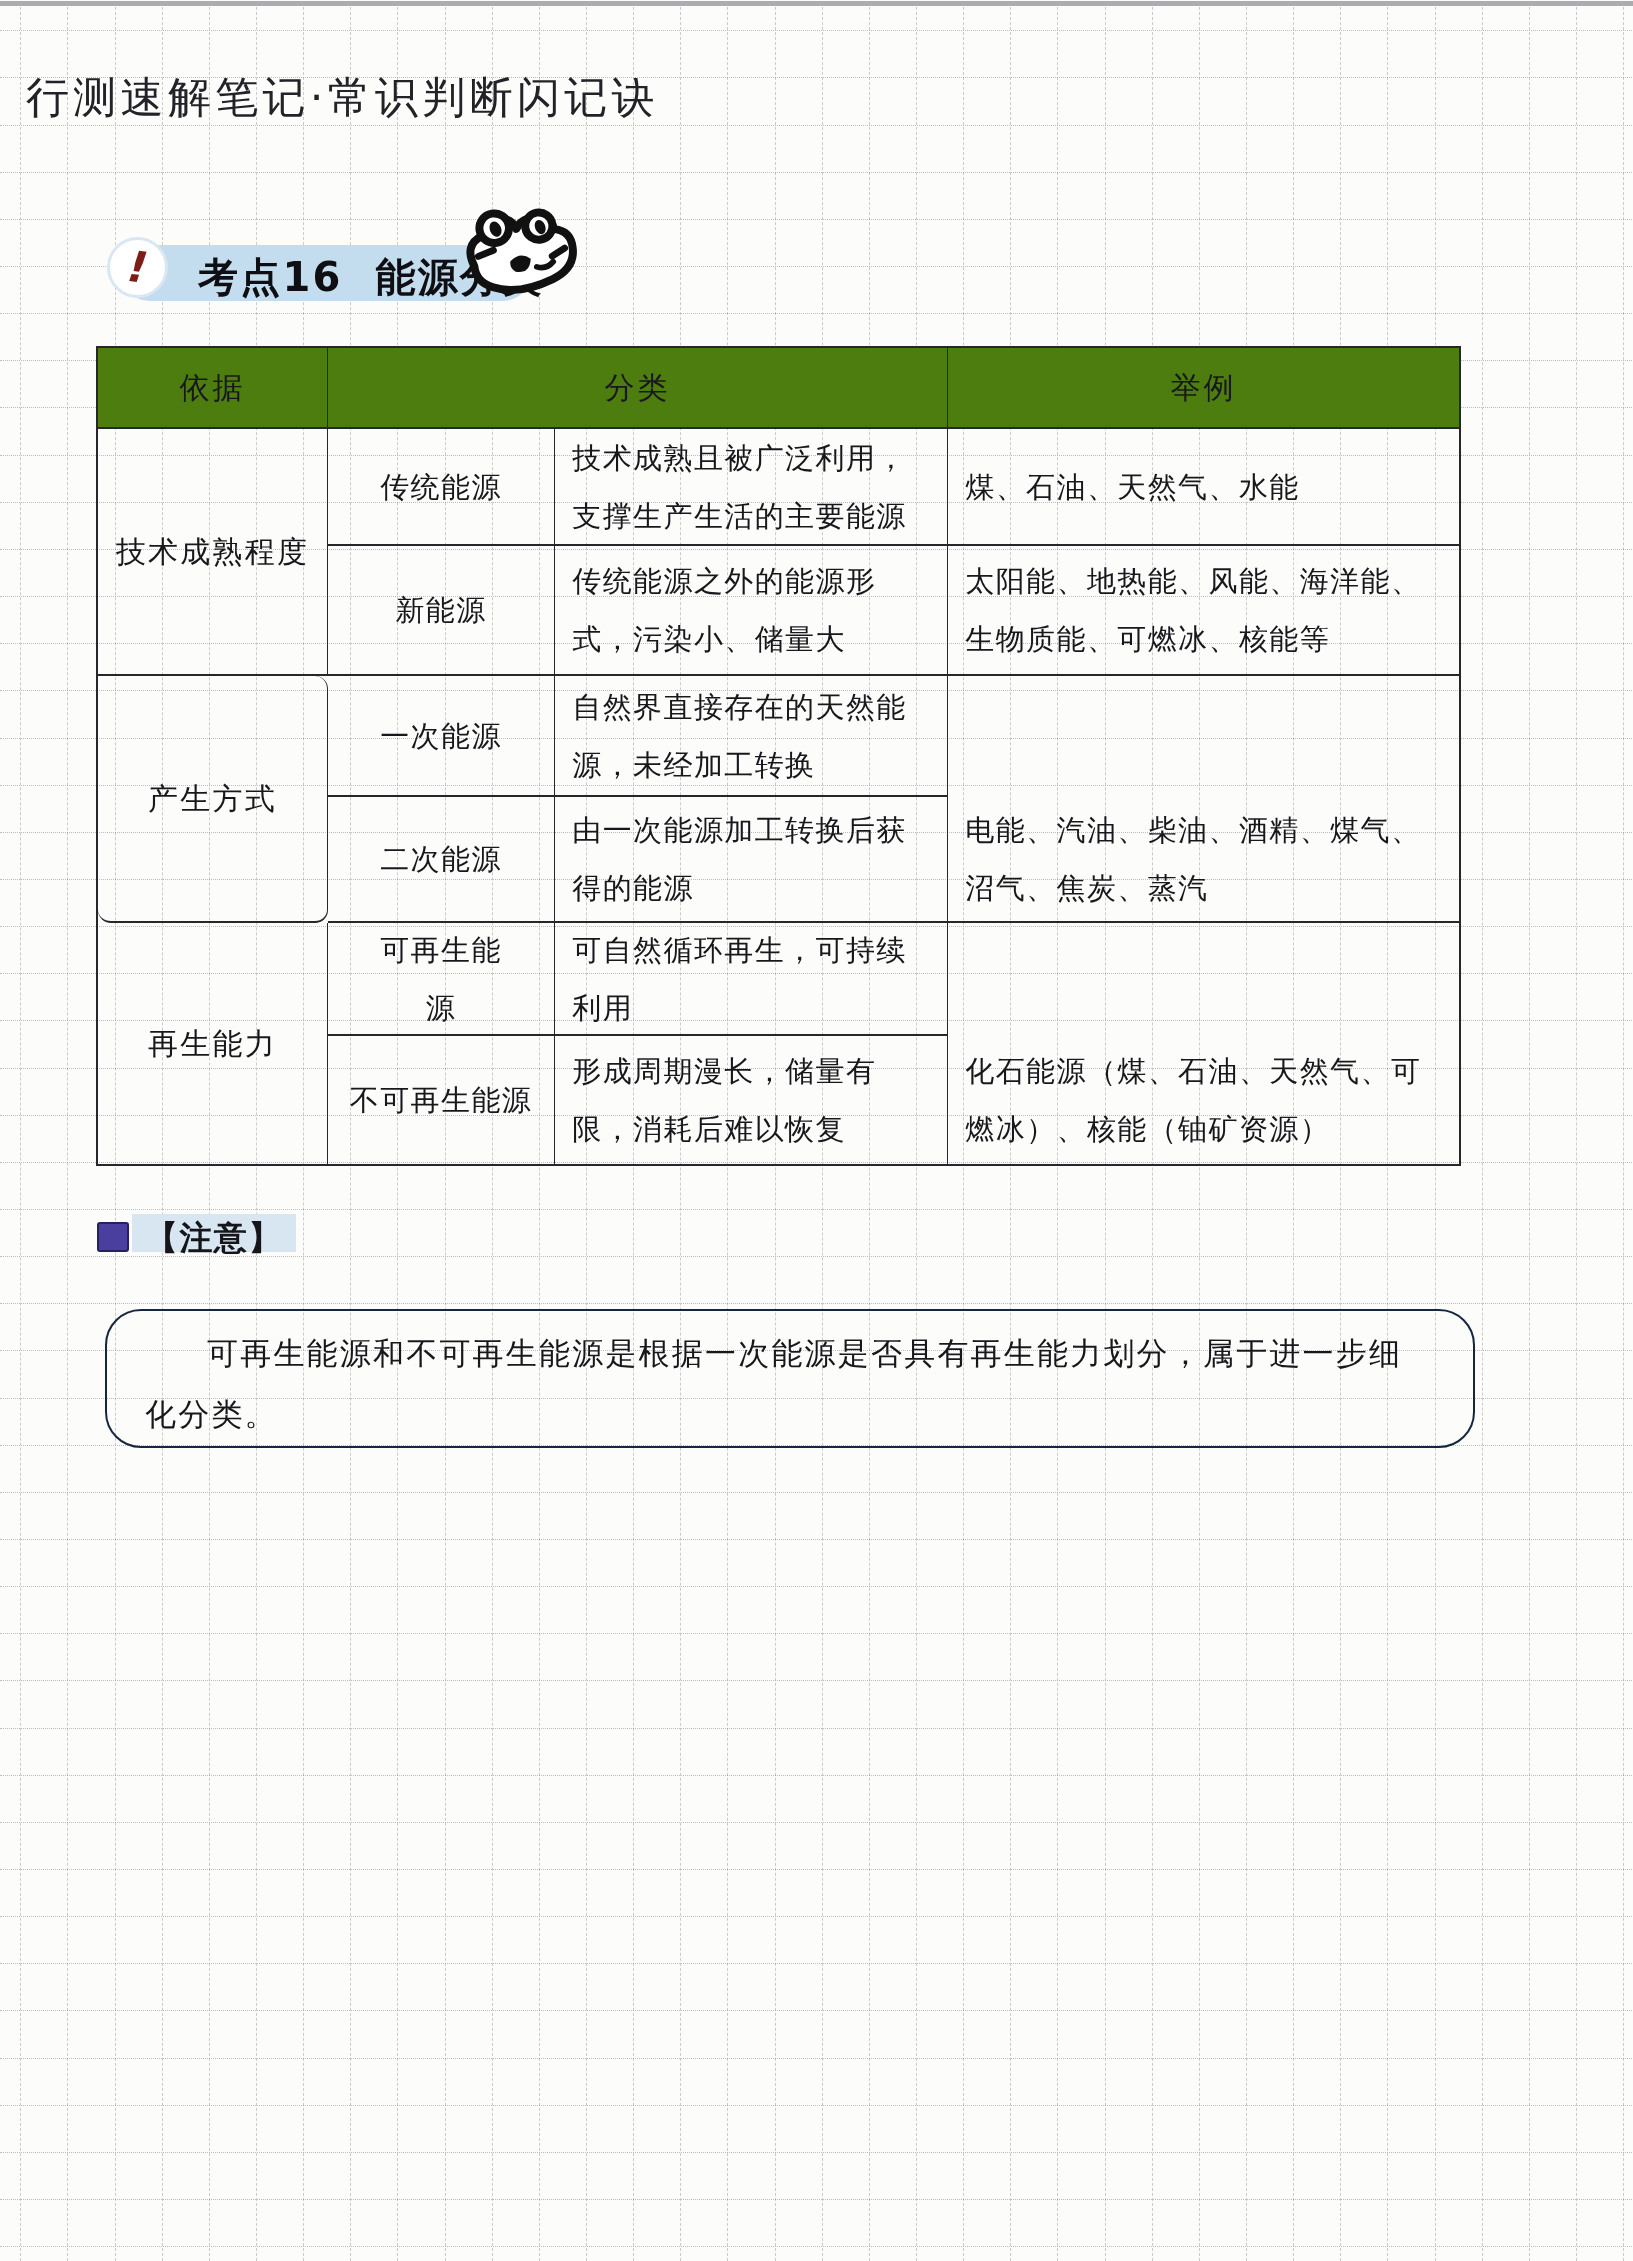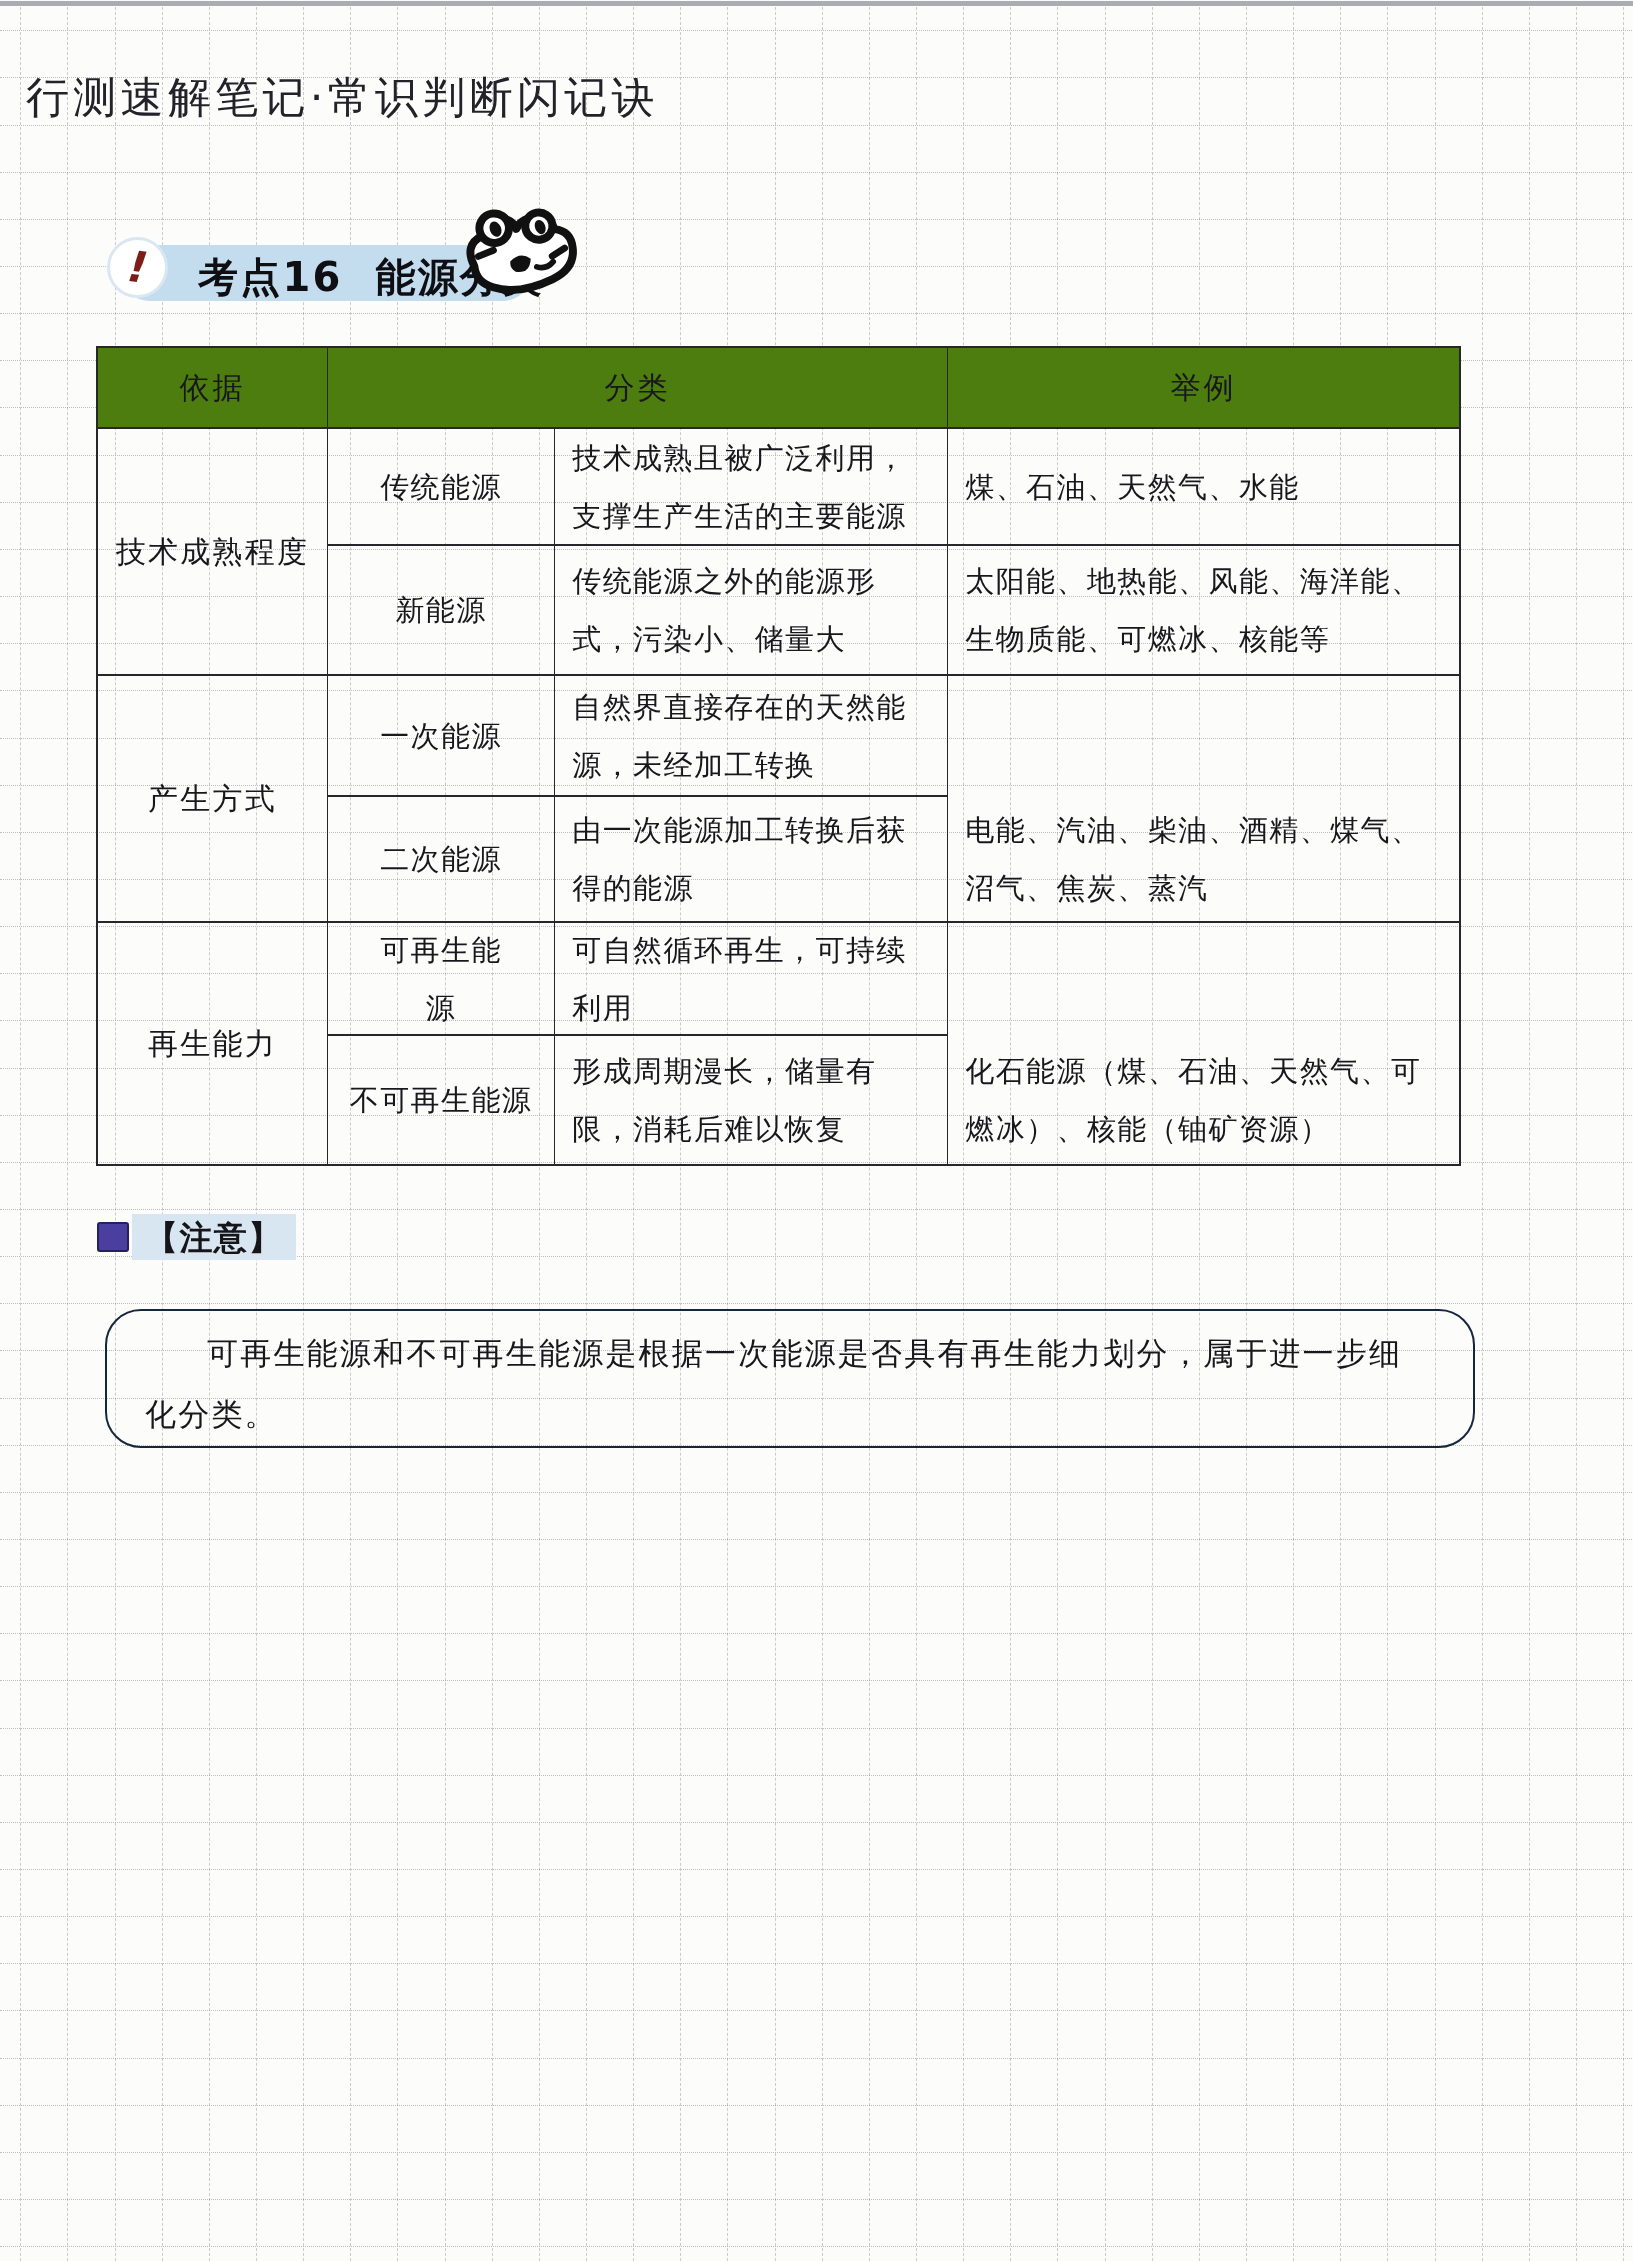--- a/index.html
+++ b/index.html
@@ -63,33 +63,33 @@
   .cell.center{align-items:center;text-align:center;}
   .cell.pad-desc{padding:2.9px 21.7px 2.9px 17.3px;}
   .cell.pad-ex{padding:2.9px 29px 2.9px 17.3px;}
   .cell.basis{font-size:30px;letter-spacing:2.2px;}
   .cell .narrow-wrap{display:inline-block;max-width:130px;text-align:center;}
   
   .h-c1{grid-column:1;grid-row:1;}
   .h-c23{grid-column:2/4;grid-row:1;}
   .h-c4{grid-column:4;grid-row:1;}
   .basis-0{grid-column:1;grid-row:2/4;}
-  .basis-1{grid-column:1;grid-row:4/6;}
+  .basis-1{grid-column:1;grid-row:4/6;border-radius:13px;}
   .basis-2{grid-column:1;grid-row:6/8;}
   .r2{grid-row:2;} .r3{grid-row:3;} .r4{grid-row:4;}
   .r5{grid-row:5;} .r6{grid-row:6;} .r7{grid-row:7;}
   .c2{grid-column:2;} .c3{grid-column:3;} .c4{grid-column:4;}
   
   .note-head{position:absolute;left:97px;top:1214px;height:51px;}
   .note-square{
     position:absolute;left:0;top:8px;width:32px;height:30px;
     background:#4a3e9e;border:2.9px solid #262063;box-sizing:border-box;border-radius:2.9px;
   }
   .note-label{
-    position:absolute;left:35px;top:0;padding:0 13px;height:46px;line-height:48px;
+    position:absolute;left:35px;top:0;padding:0 13px;height:38px;line-height:48px;
     background:#d8e6f2;font-size:33px;font-weight:bold;color:#15151a;letter-spacing:1.4px;
     white-space:nowrap;
   }
   .note-box{
     position:absolute;left:105px;top:1309px;width:1370px;height:139px;box-sizing:border-box;
     border:2.2px solid #17263f;border-radius:36px;
     padding:11.6px 38px 0 38px;
     font-size:31px;line-height:61px;letter-spacing:2.2px;color:#17171c;
   }
   .note-box p{margin:0;text-indent:2em;}

